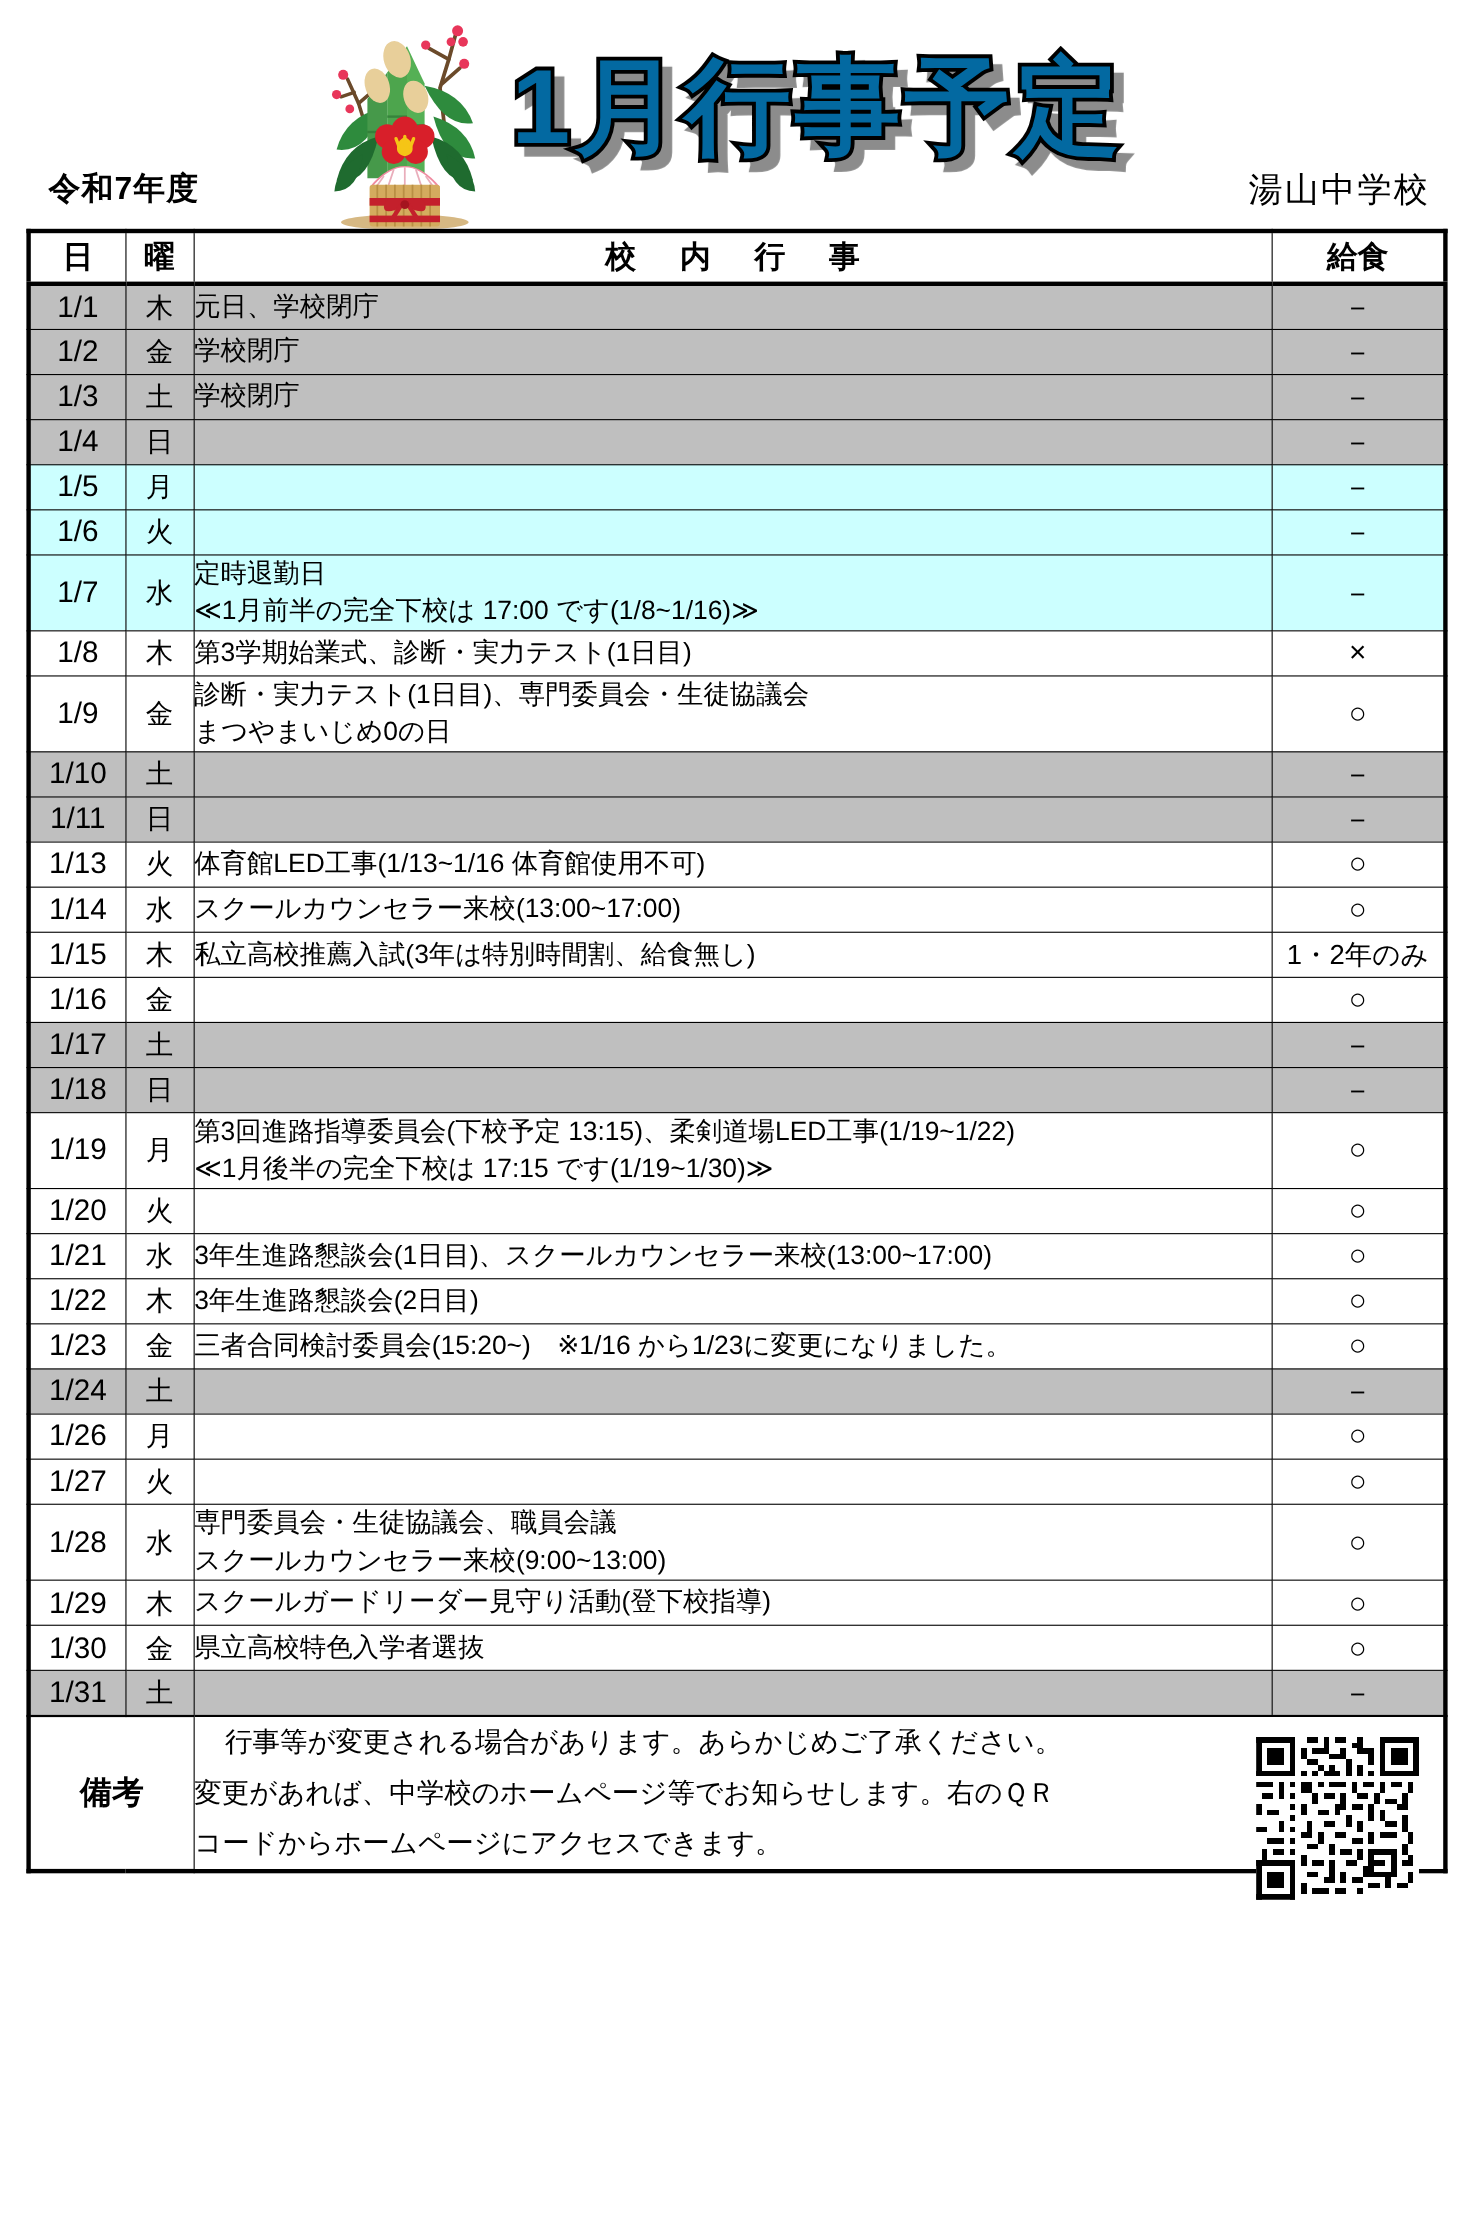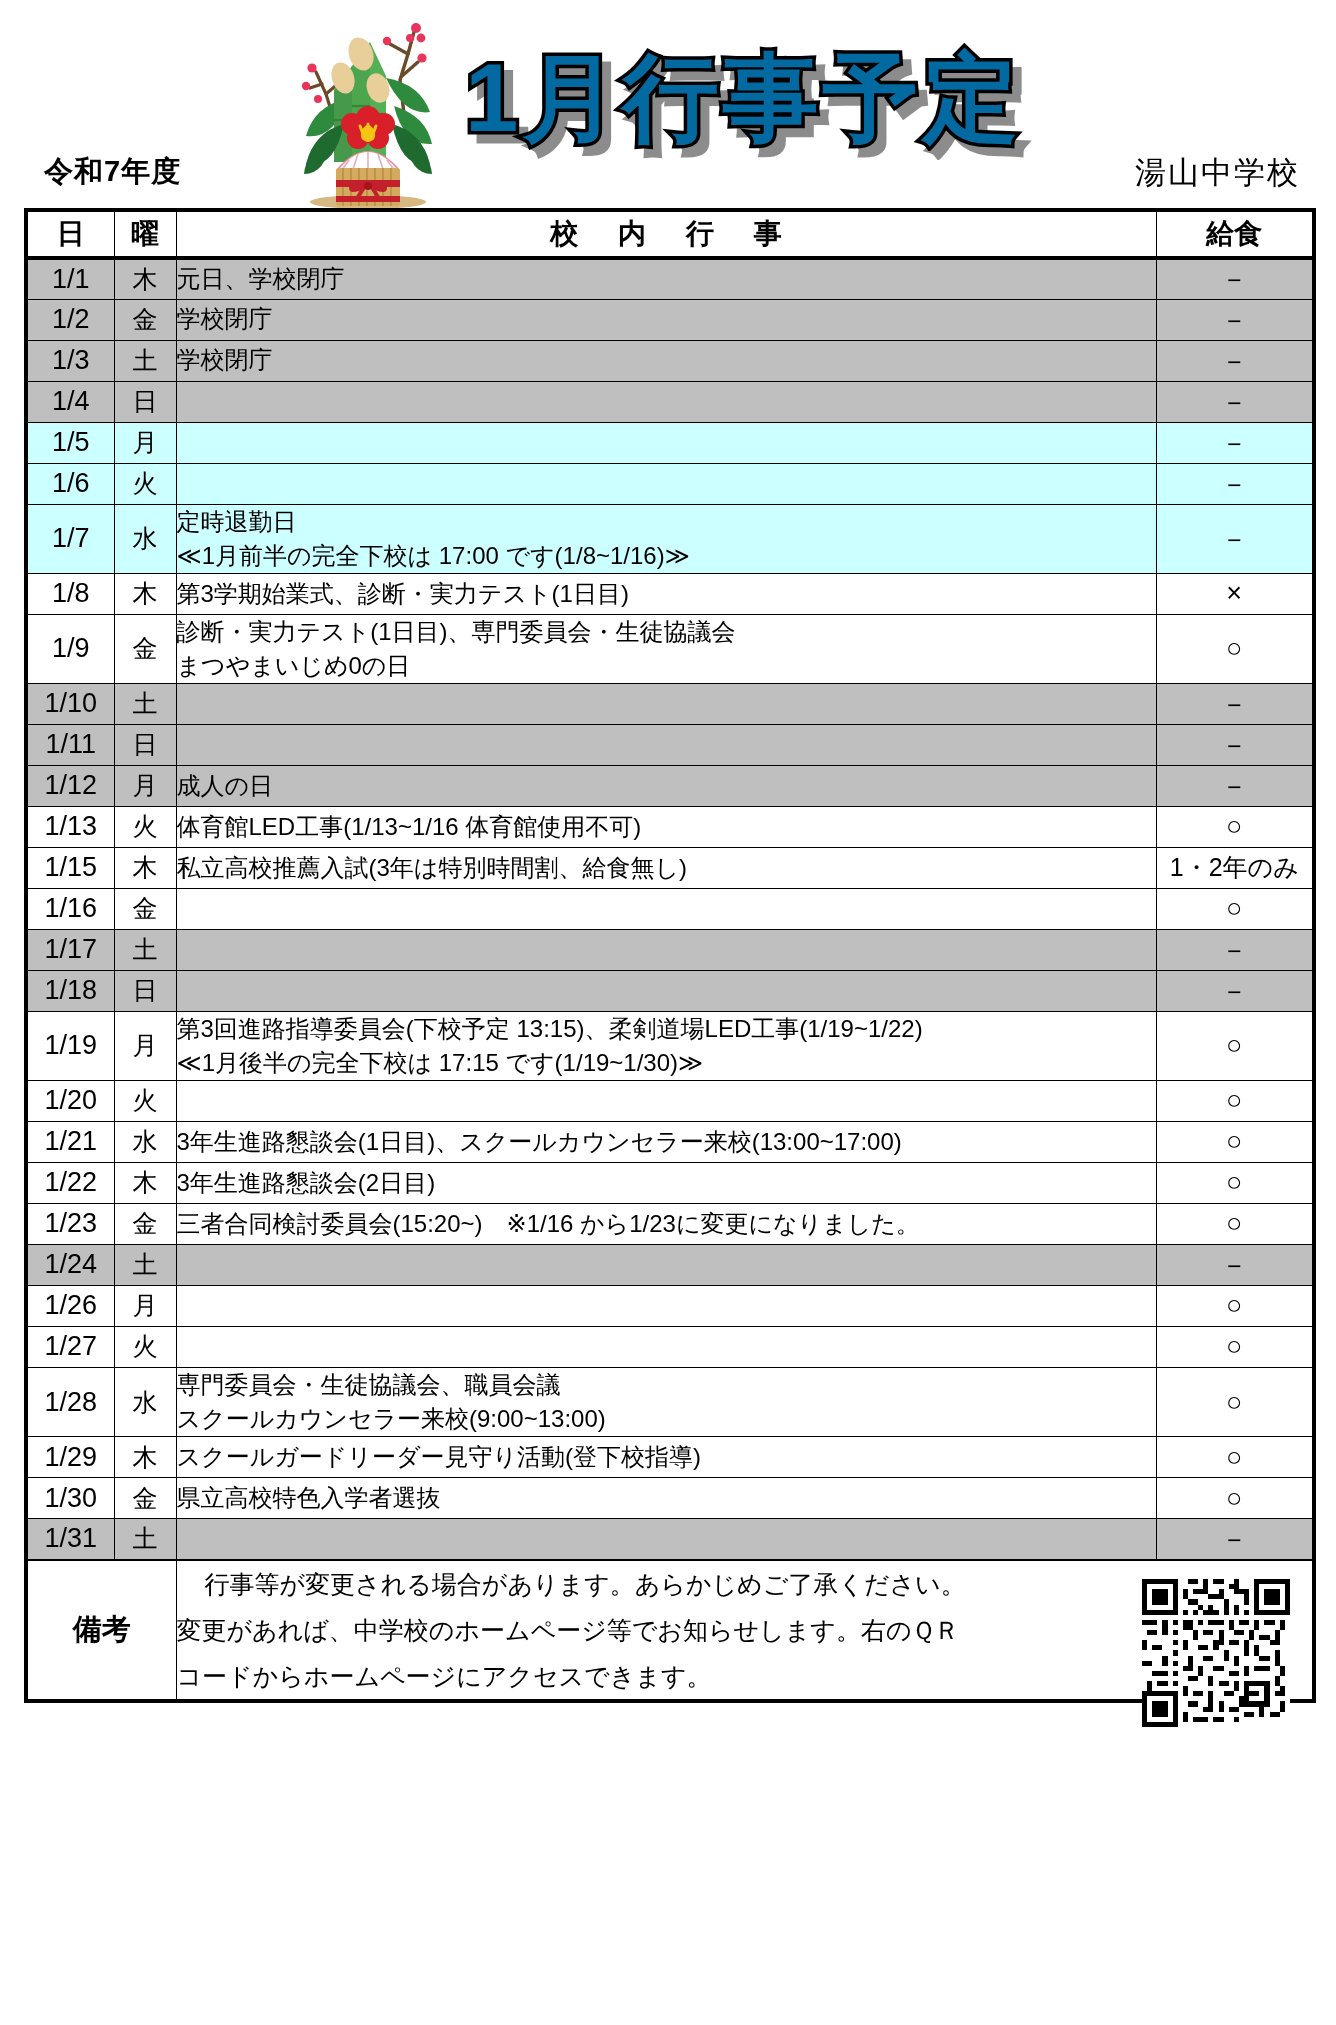--- a/index.html
+++ b/index.html
@@ -360,30 +360,30 @@
         <td class="dow">土</td>
         <td class="event"></td>
         <td class="lunch">－</td>
       </tr>
       <tr class="gray">
         <td class="day">1/11</td>
         <td class="dow">日</td>
         <td class="event"></td>
         <td class="lunch">－</td>
       </tr>
-      <tr class="gray">
-        <td class="day">1/12</td>
-        <td class="dow">月</td>
-        <td class="event">成人の日</td>
-        <td class="lunch">－</td>
-      </tr>
       <tr class="plain">
         <td class="day">1/13</td>
         <td class="dow">火</td>
         <td class="event">体育館LED工事(1/13~1/16 体育館使用不可)</td>
+        <td class="lunch">○</td>
+      </tr>
+      <tr class="plain">
+        <td class="day">1/14</td>
+        <td class="dow">水</td>
+        <td class="event">スクールカウンセラー来校(13:00~17:00)</td>
         <td class="lunch">○</td>
       </tr>
       <tr class="plain">
         <td class="day">1/15</td>
         <td class="dow">木</td>
         <td class="event">私立高校推薦入試(3年は特別時間割、給食無し)</td>
         <td class="lunch small">1・2年のみ</td>
       </tr>
       <tr class="plain">
         <td class="day">1/16</td>

